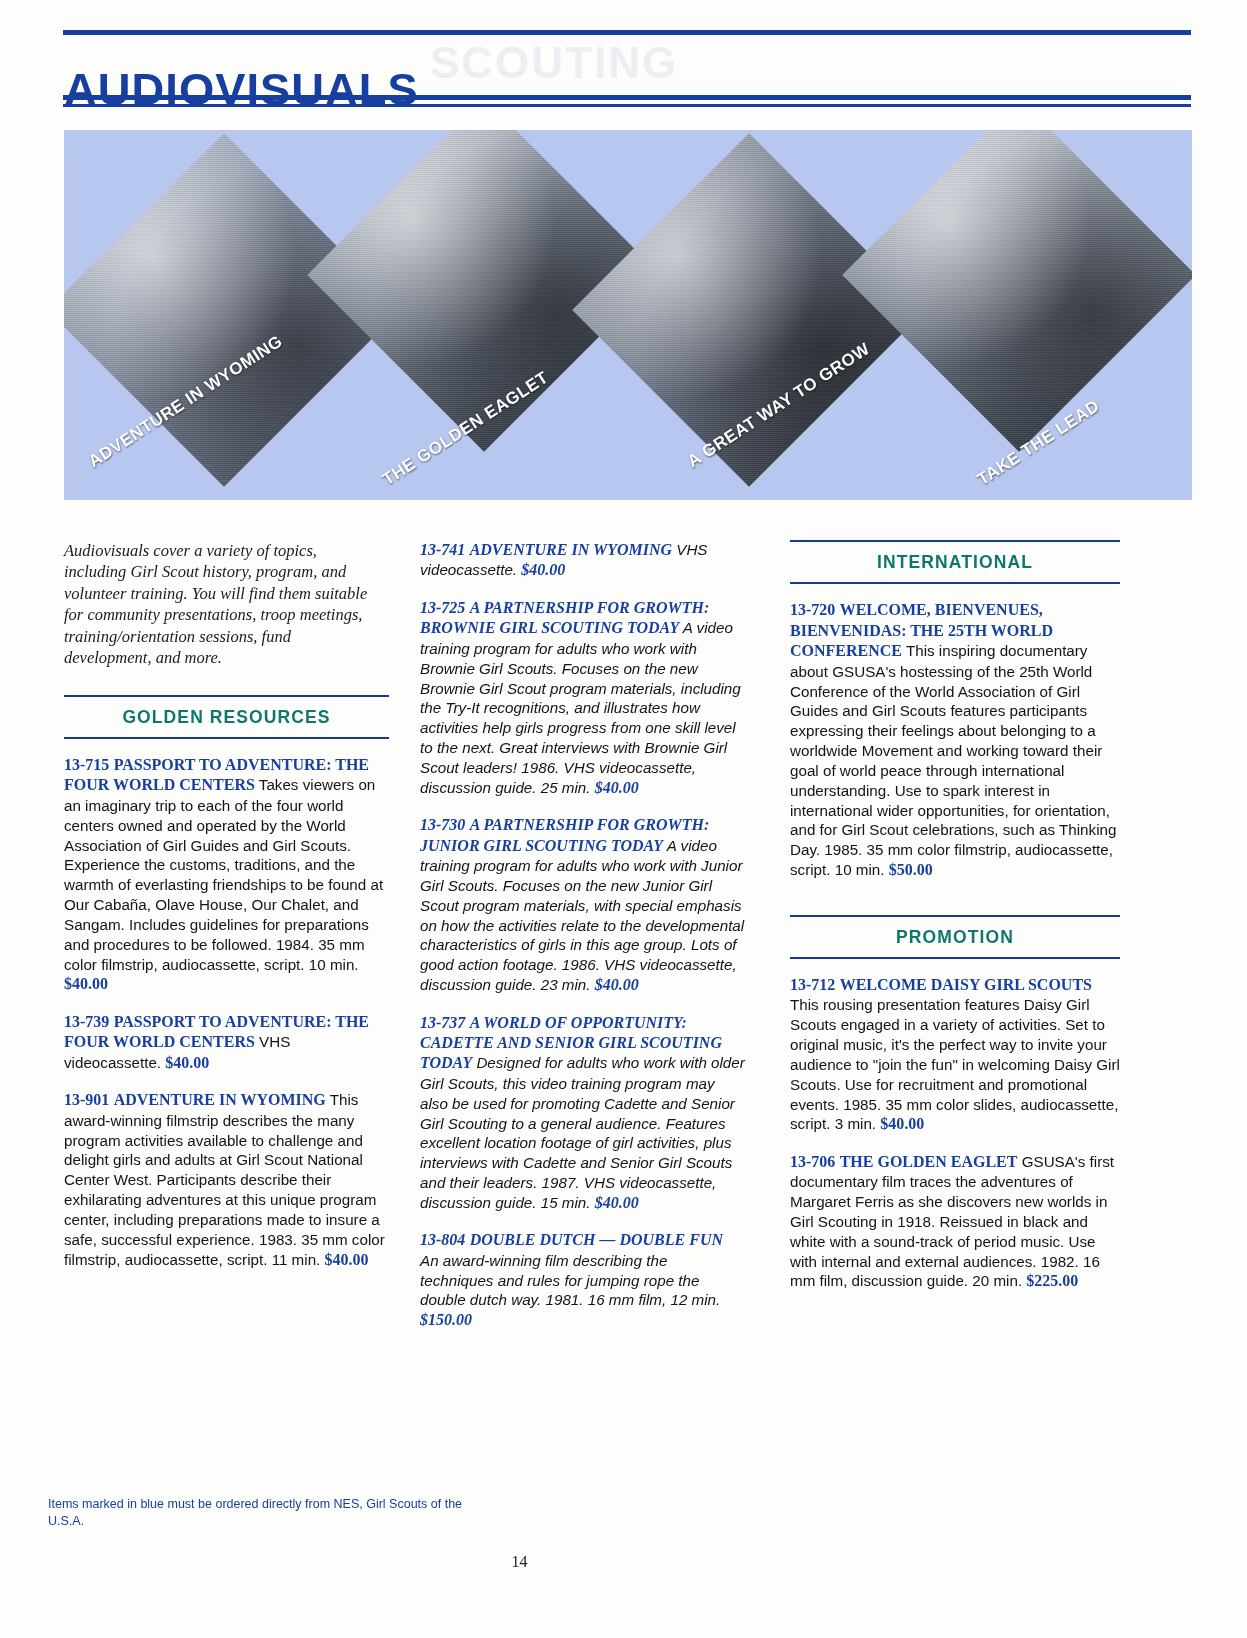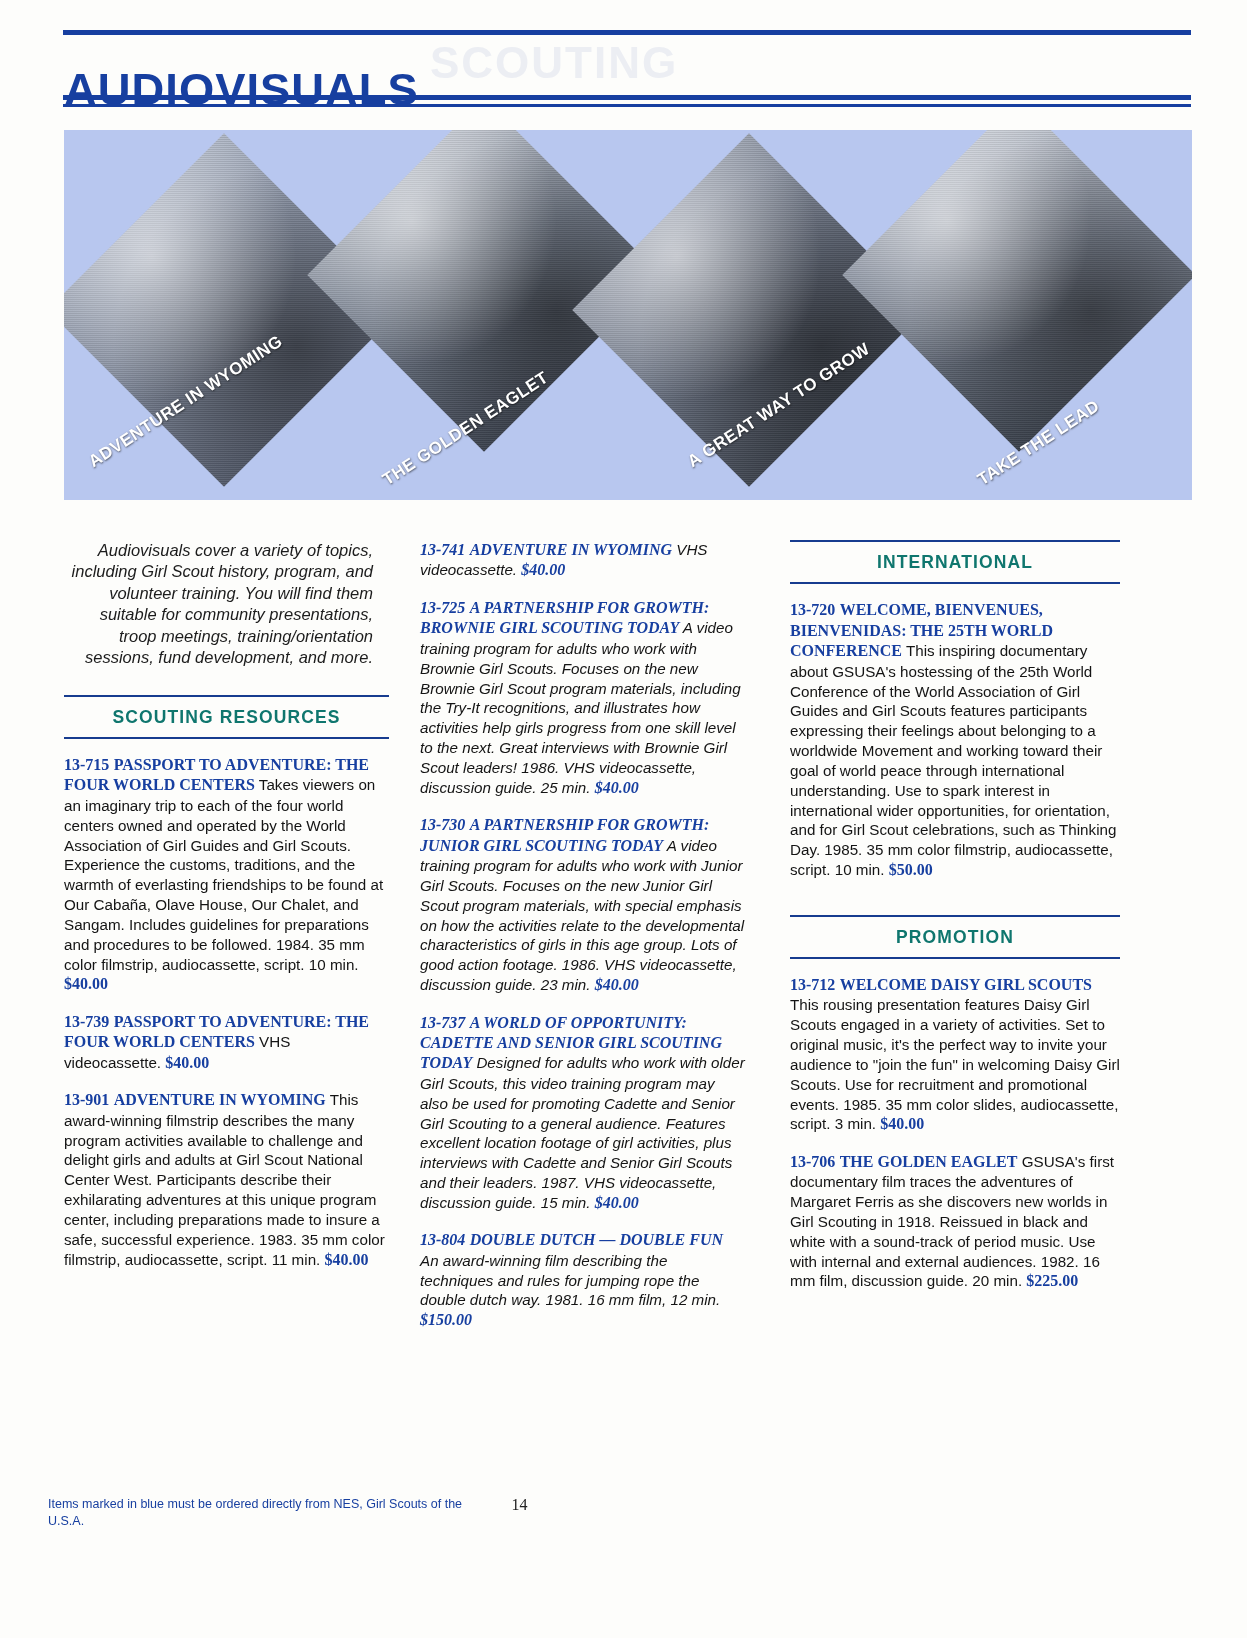--- a/index.html
+++ b/index.html
@@ -131,26 +131,25 @@
     font-size: 15.5px;
     line-height: 1.28;
     color: #171717;
   }
   .col1 { left: 64px;  width: 325px; }
   .col2 { left: 420px; width: 325px; font-style: italic; }
   .col3 { left: 790px; width: 330px; }
 
   .intro {
     font-style: italic;
-    font-family: Liberation Sans, sans-serif;
+    font-family: Liberation Serif, serif;
     font-size: 16.5px;
     line-height: 1.30;
     color: #1c1c1c;
     margin: 0 16px 26px 0;
-    text-align: right;
   }
 
   .sect-head {
     font-size: 17.5px;
     font-weight: bold;
     color: #0f766e;
     letter-spacing: 1.1px;
     text-align: center;
     padding: 9px 0 9px 0;
     border-top: 2px solid #173c8f;
@@ -189,21 +188,21 @@
   .footer-note {
     position: absolute;
     left: 48px; top: 1496px;
     font-size: 12.5px;
     line-height: 1.35;
     color: #173fa0;
     width: 420px;
   }
   .page-num {
     position: absolute;
-    left: 0; top: 1496px;
+    left: 0; top: 1553px;
     width: 1039px;
     text-align: center;
     font-size: 16px;
     color: #222;
     font-family: "Liberation Serif", serif;
   }
 </style>
 </head>
 <body>
 
@@ -238,21 +237,21 @@
     </div>
   </div>
   <div class="d-caption cap1">ADVENTURE IN WYOMING</div>
   <div class="d-caption cap2">THE GOLDEN EAGLET</div>
   <div class="d-caption cap3">A GREAT WAY TO GROW</div>
   <div class="d-caption cap4">TAKE THE LEAD</div>
 
   <div class="col col1">
     <p class="intro">Audiovisuals cover a variety of topics, including Girl Scout history, program, and volunteer training. You will find them suitable for community presentations, troop meetings, training/orientation sessions, fund development, and more.</p>
 
-    <div class="sect-head">SCOUTING RESOURCES</div>
+    <div class="sect-head">GOLDEN RESOURCES</div>
 
     <p class="entry">
       <span class="code">13-715</span>
       <span class="title-blue">PASSPORT TO ADVENTURE: THE FOUR WORLD CENTERS</span><span class="desc"> Takes viewers on an imaginary trip to each of the four world centers owned and operated by the World Association of Girl Guides and Girl Scouts. Experience the customs, traditions, and the warmth of everlasting friendships to be found at Our Cabaña, Olave House, Our Chalet, and Sangam. Includes guidelines for preparations and procedures to be followed. 1984. 35 mm color filmstrip, audiocassette, script. 10 min.  </span><span class="price">$40.00</span>
     </p>
 
     <p class="entry">
       <span class="code">13-739</span>
       <span class="title-blue">PASSPORT TO ADVENTURE: THE FOUR WORLD CENTERS</span><span class="desc"> VHS videocassette.  </span><span class="price">$40.00</span>
     </p>

